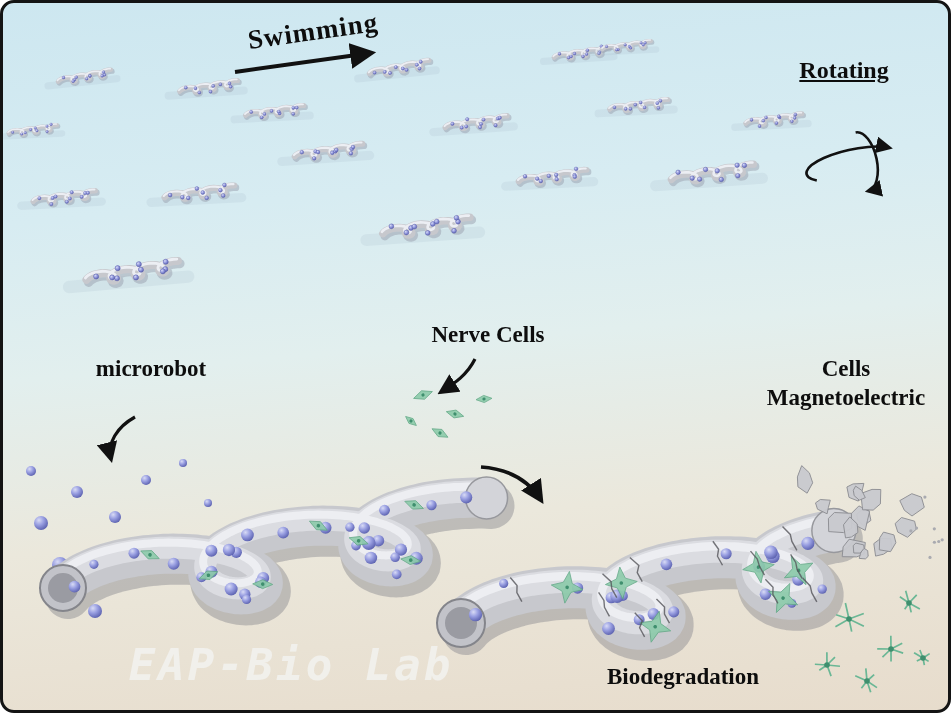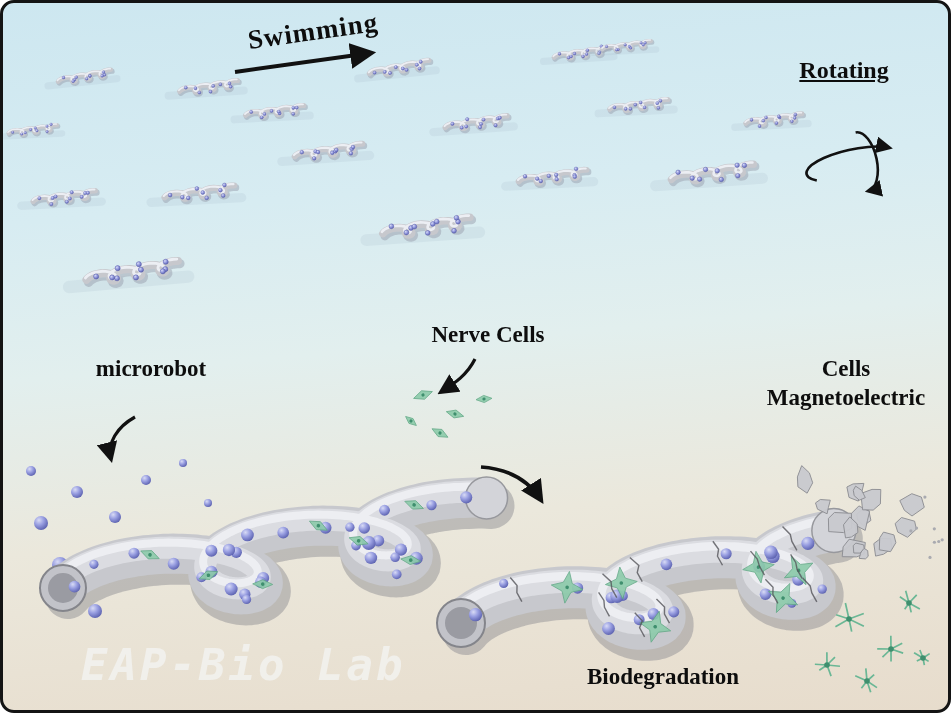--- a/index.html
+++ b/index.html
@@ -11,25 +11,25 @@
   svg.scene{position:absolute;left:0;top:0;z-index:1;}
   .label{
     position:absolute;z-index:2;font-family:"Liberation Serif",serif;font-weight:bold;
     color:#0d0d0d;text-align:center;line-height:1.25;
   }
   .lbl-swimming{left:205px;top:12px;width:210px;font-size:27px;transform:rotate(-8deg);letter-spacing:1px;}
   .lbl-rotating{left:735px;top:52px;width:212px;font-size:24px;text-decoration:underline;}
   .lbl-nerve{left:390px;top:318px;width:190px;font-size:23px;}
   .lbl-micro{left:22px;top:352px;width:252px;font-size:23px;}
   .lbl-celldiff{left:740px;top:352px;width:206px;font-size:23px;}
-  .lbl-biodeg{left:540px;top:660px;width:240px;font-size:23px;font-family:Liberation Serif, serif;}
+  .lbl-biodeg{left:560px;top:660px;width:240px;font-size:23px;font-family:Liberation Serif, serif;}
   .lbl-watermark{
     left:78px;top:634px;width:420px;font-family:"DejaVu Sans Mono",monospace;
     font-style:italic;font-weight:bold;font-size:44px;color:#f4f4f2;opacity:.8;
-    letter-spacing:3px;text-align:left;
+    letter-spacing:3px;text-align:center;
   }
 </style>
 </head>
 <body>
 
 <div class="frame">
 
   <svg class="scene" viewBox="0 0 951 713" width="951" height="713">
     <defs>
       <radialGradient id="sph" cx="35%" cy="30%" r="75%">

